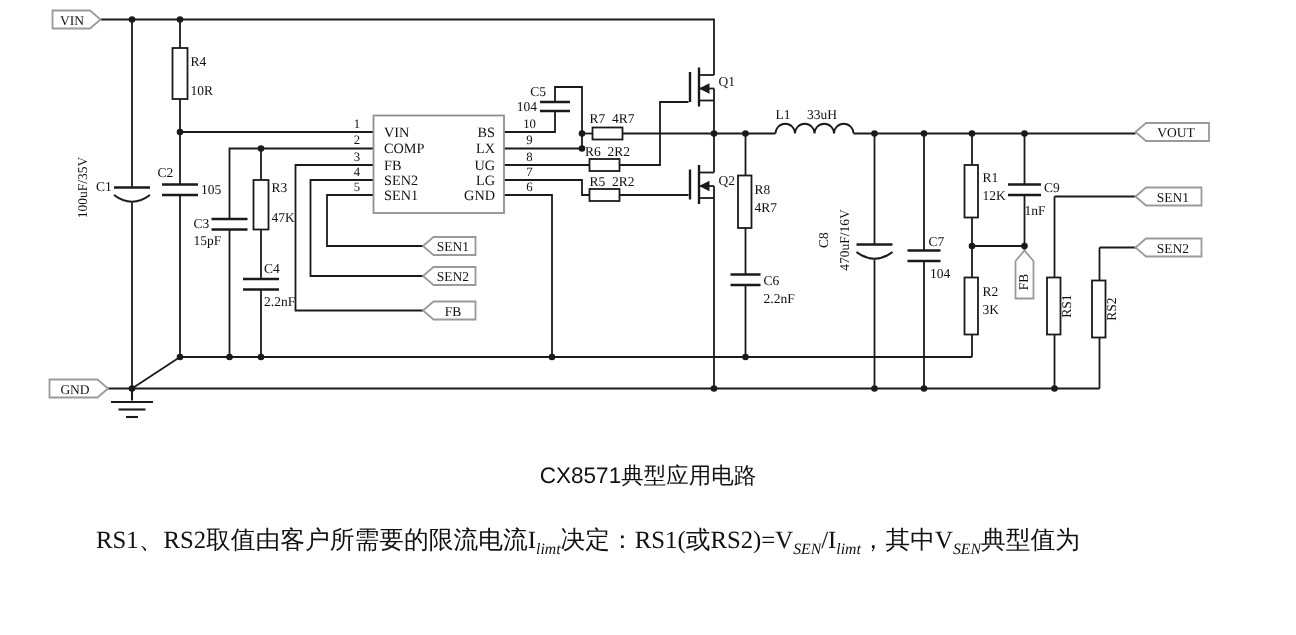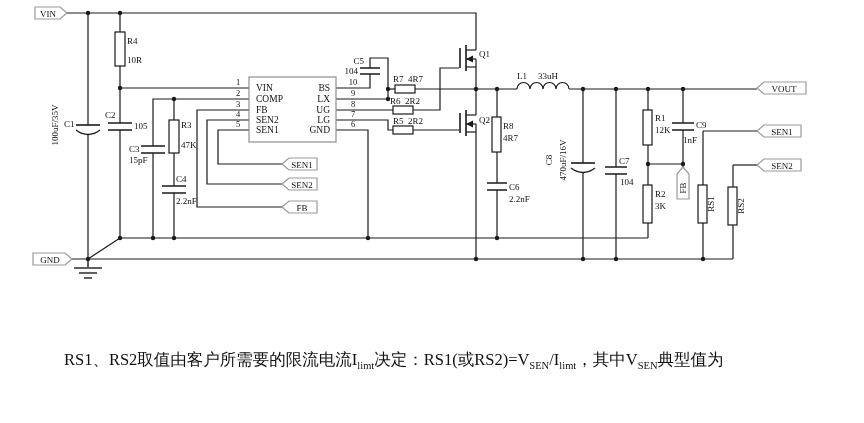--- a/index.html
+++ b/index.html
@@ -6,21 +6,21 @@
   .page{position:relative;width:864px;height:423px;background:#fff;overflow:hidden;
         font-family:"Liberation Serif", serif;}
   svg{position:absolute;left:0;top:0;}
   svg text{font-family:"Liberation Serif", serif;fill:#111;}
   .caption{position:absolute;left:0;top:308px;width:864px;text-align:center;
            font-family:"Liberation Sans", sans-serif;font-size:15px;color:#111;}
   .note{position:absolute;left:30px;top:351px;width:806px;color:#111;
         font-family:"Liberation Serif", serif;font-size:16.5px;line-height:1.15;}
   .note .l1{text-indent:34px;}
   .note .l2{margin-top:13px;}
-  .note sub{font-size:10.5px;}
+  .note sub{font-size:10.5px;font-style:italic;}
 </style>
 </head>
 <body>
 
 <div class="page">
 
 <svg width="864" height="300" viewBox="0 0 864 300">
   <g stroke="#1a1a1a" stroke-width="1.2" fill="none">
 
     <path d="M67 13 H476 V50"></path>
@@ -335,19 +335,20 @@
         <circle cx="368" cy="238" r="2.2"></circle>
     <circle cx="497" cy="238" r="2.2"></circle>
     <circle cx="88" cy="259" r="2.2"></circle>
         <circle cx="476" cy="259" r="2.2"></circle>
     <circle cx="583" cy="259" r="2.2"></circle>
         <circle cx="616" cy="259" r="2.2"></circle>
     <circle cx="703" cy="259" r="2.2"></circle>
   </g>
 </svg>
 
+<div class="caption">CX8571典型应用电路</div>
 
 <div class="note">
   <div class="l1"><span>RS1、RS2取值由客户所需要的限流电流I</span><sub>limt</sub><span>决定：RS1(或RS2)=V</span><sub>SEN</sub><span>/I</span><sub>limt</sub><span>，其中V</span><sub>SEN</sub><span>典型值为</span>
   </div>
 </div>
 
 </div>
 
 </body></html>

